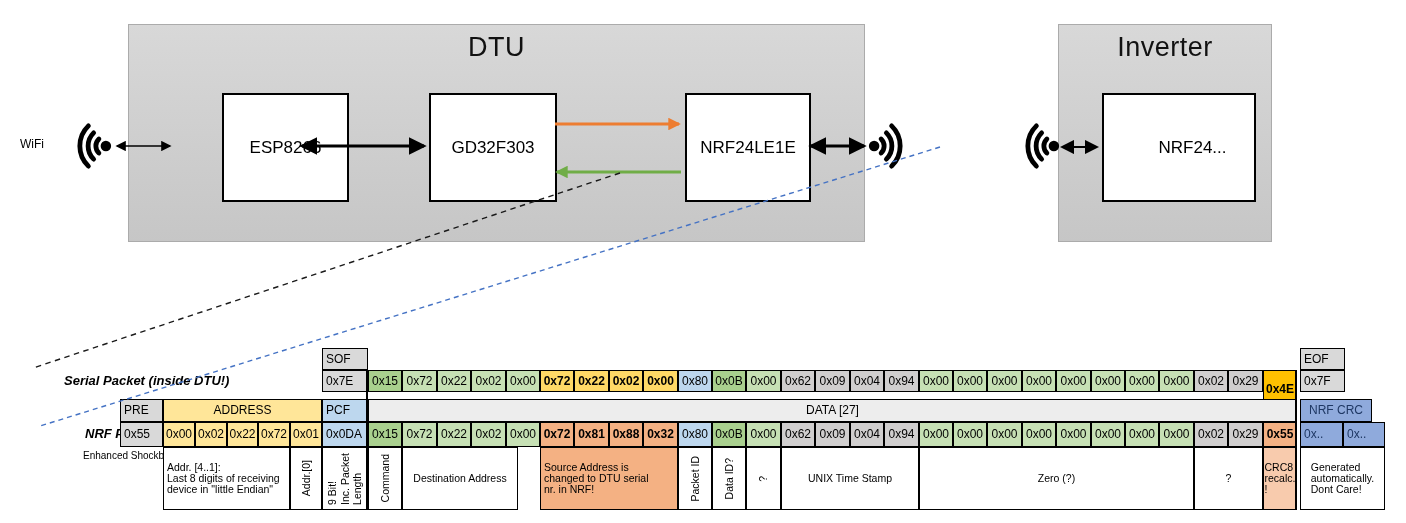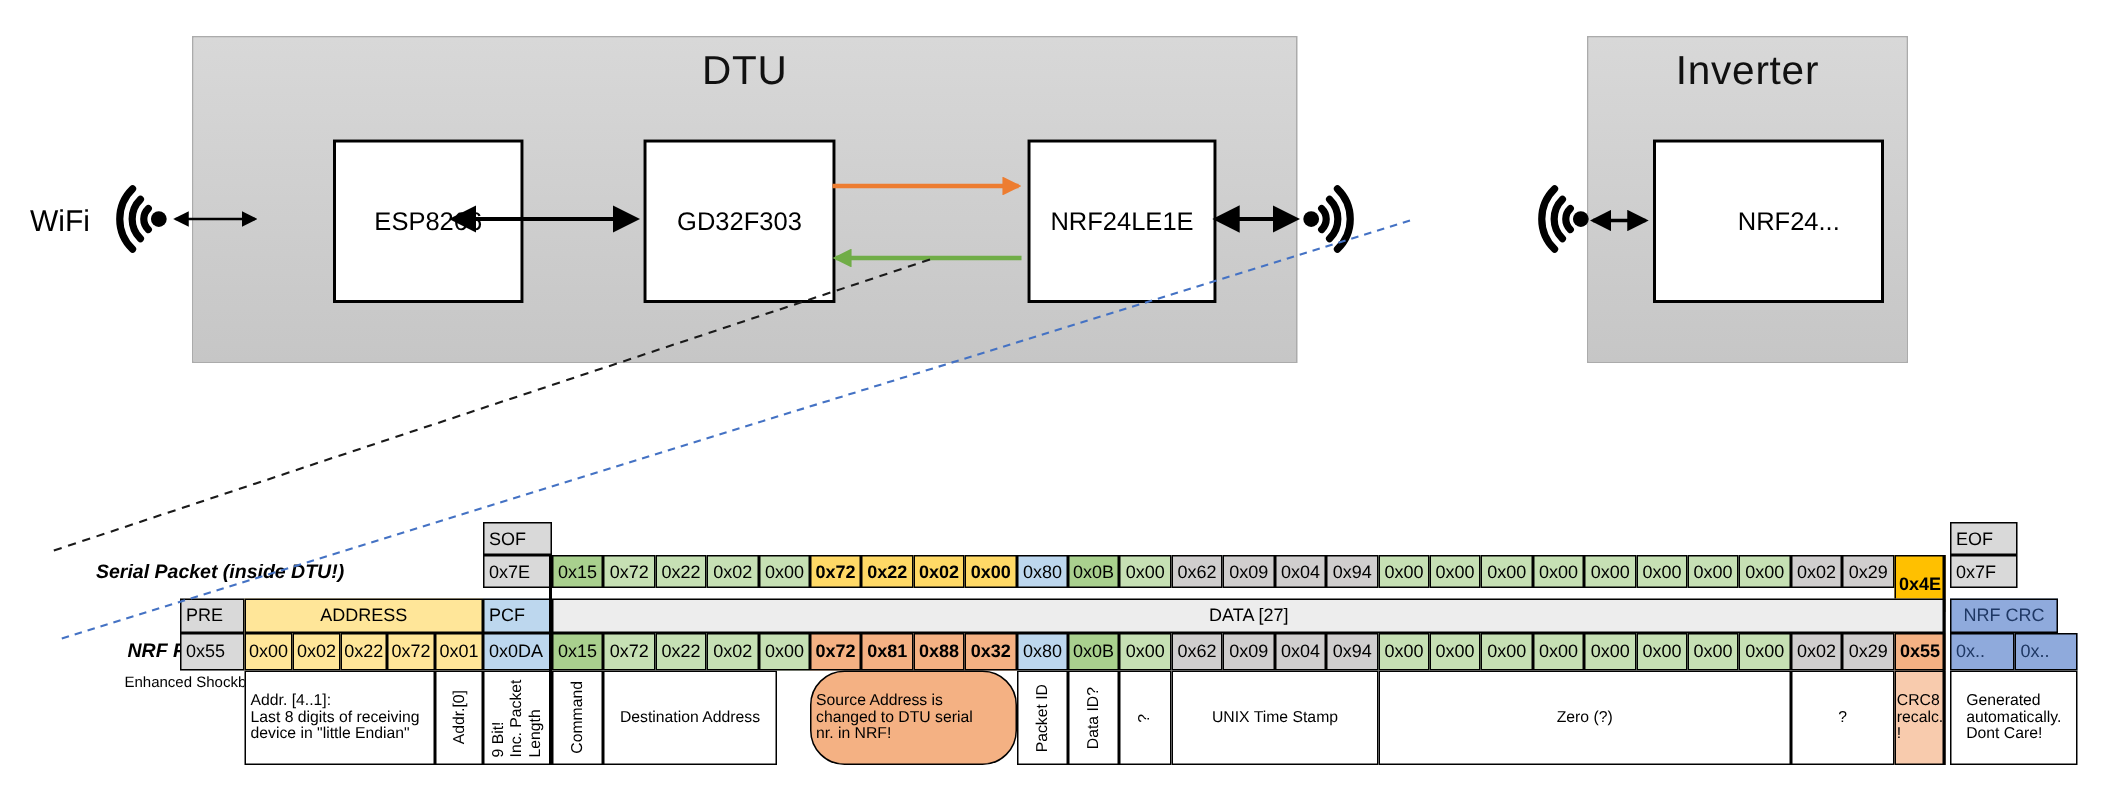--- a/index.html
+++ b/index.html
@@ -14,21 +14,21 @@
   }
   .bigbox-title{
     position:absolute;left:0;right:0;top:7px;text-align:center;
     font-size:27px;color:#111;letter-spacing:0.5px;
   }
   .chip{
     position:absolute;background:#fff;border:2px solid #000;
     display:flex;align-items:center;justify-content:center;
     font-size:17px;z-index:3;
   }
-  .wifi-label{position:absolute;font-size:20px;color:#000;}
+  .wifi-label{position:absolute;font-size:12px;color:#000;}
   .wifi-icon{position:absolute;z-index:4;}
   
   .cell{
     position:absolute;border:1px solid #000;box-sizing:border-box;
     display:flex;align-items:center;justify-content:center;
     font-size:12px;line-height:1.05;overflow:hidden;background:#fff;
   }
   .cell.hleft{justify-content:flex-start;padding-left:3px;}
   .cell.bold{font-weight:bold;}
   .cell.ann{font-size:10.5px;}
@@ -350,21 +350,21 @@
         <span class="txt">9 Bit!
 Inc. Packet
 Length</span>
       </div>
       <div class="cell ann vert" style="left: 368px; top: 447px; width: 34px; height: 63px; background: rgb(255, 255, 255);">
         <span class="txt">Command</span>
       </div>
       <div class="cell ann" style="left: 402px; top: 447px; width: 116px; height: 63px; background: rgb(255, 255, 255);">
         <span class="txt">Destination Address</span>
       </div>
-      <div class="cell ann  left" style="left: 540px; top: 447px; width: 138px; height: 63px; background: rgb(244, 177, 131); border-radius: 23px;">
+      <div class="cell ann  left" style="left: 540px; top: 447px; width: 138px; height: 63px; background: rgb(244, 177, 131);">
         <span class="txt">Source Address is
 changed to DTU serial
 nr. in NRF!</span>
       </div>
       <div class="cell ann vert" style="left: 678px; top: 447px; width: 34px; height: 63px; background: rgb(255, 255, 255);">
         <span class="txt">Packet ID</span>
       </div>
       <div class="cell ann vert" style="left: 712px; top: 447px; width: 34px; height: 63px; background: rgb(255, 255, 255);">
         <span class="txt">Data ID?</span>
       </div>

